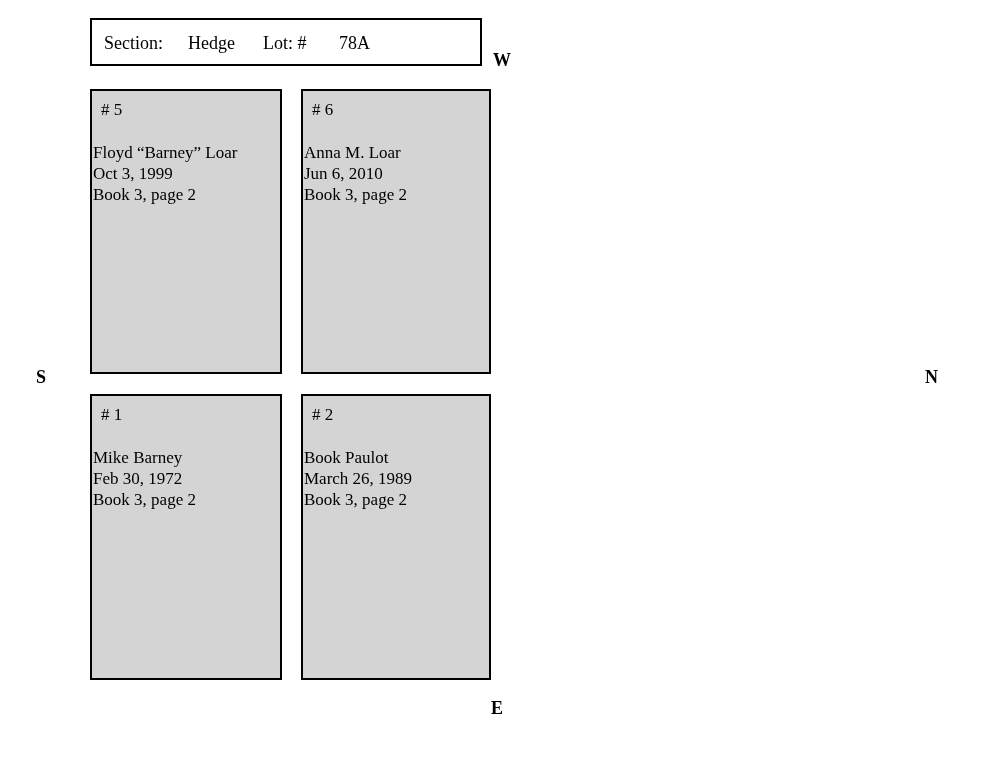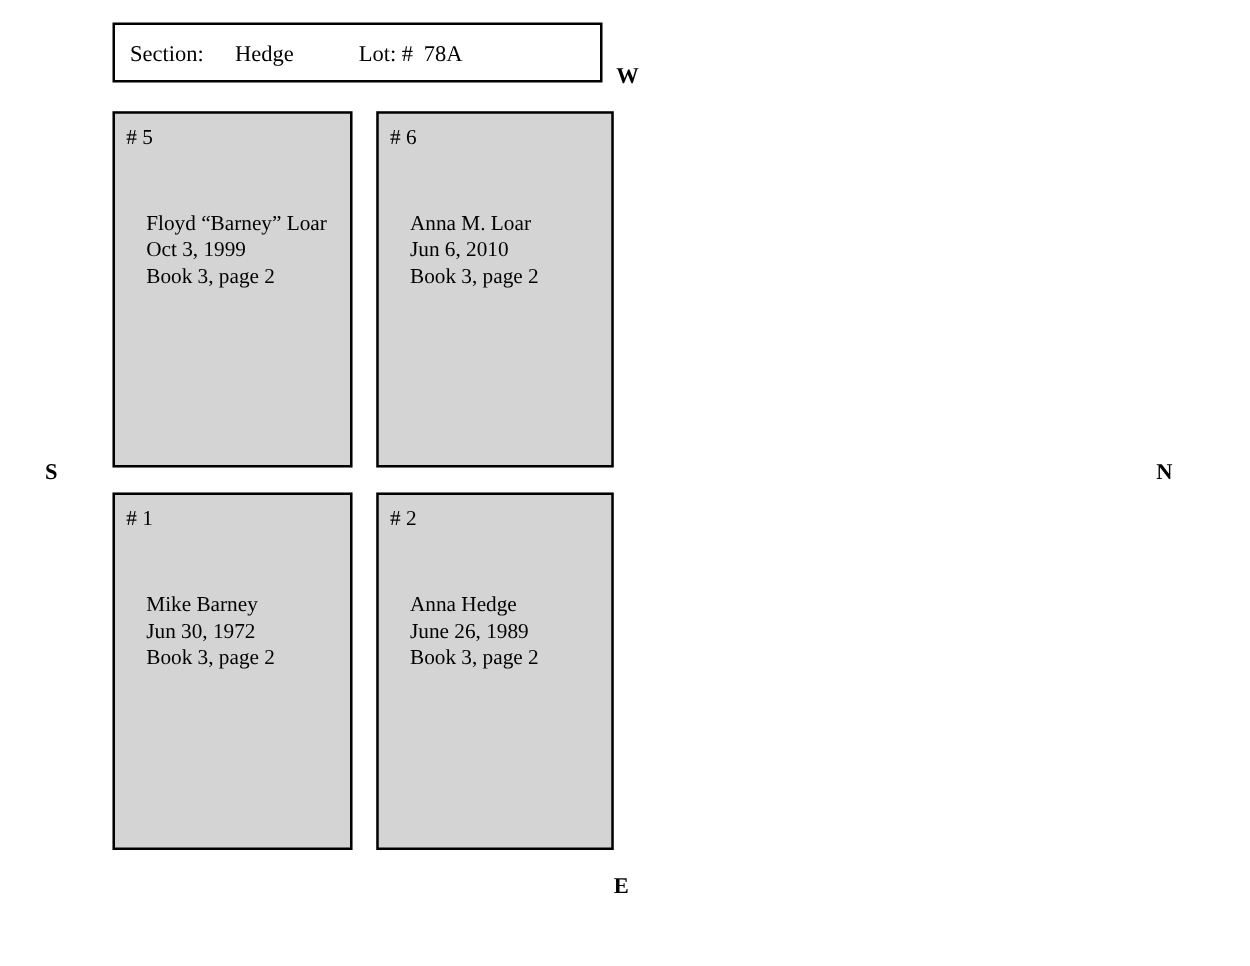--- a/index.html
+++ b/index.html
@@ -36,21 +36,21 @@
     padding-left: 28px;
   }
   .header-label {
     position: absolute;
     font-size: 18px;
     line-height: 20px;
     white-space: nowrap;
   }
   .hl-section-label { left: 12px;  top: 13px; }
   .hl-section-value { left: 96px;  top: 13px; }
-  .hl-lot-label     { left: 195px; top: 13px; font-family: Liberation Serif, serif; }
+  .hl-lot-label     { left: 171px; top: 13px; font-family: Liberation Serif, serif; }
   .hl-lot-value     { left: 247px; top: 13px; text-align: center; }
 
   .compass {
     position: absolute;
     font-size: 18px;
     font-weight: bold;
     line-height: 20px;
   }
   .compass-w { left: 493px; top: 50px; }
   .compass-n { left: 925px; top: 367px; }
@@ -71,25 +71,24 @@
   .plot-number {
     position: absolute;
     left: 9px;
     top: 9px;
     font-size: 17px;
     line-height: 20px;
     white-space: nowrap;
   }
   .plot-lines {
     position: absolute;
-    left: 25px;
+    left: 1px;
     top: 51px;
     font-size: 17px;
     line-height: 21px;
-    margin-top: 26px;
   }
   .plot-line {
     white-space: nowrap;
   }
 
   .plot-5 { left: 90px;  top: 89px;  width: 192px; height: 285px; }
   .plot-6 { left: 301px; top: 89px;  width: 190px; height: 285px; }
   .plot-1 { left: 90px;  top: 394px; width: 192px; height: 286px; }
   .plot-2 { left: 301px; top: 394px; width: 190px; height: 286px; }
 </style>
@@ -130,30 +129,30 @@
         <div class="plot-line">Book 3, page 2</div>
       </div>
     </div>
   </div>
 
   <div class="plot plot-1">
     <div class="plot-inner">
       <div class="plot-number"># 1</div>
       <div class="plot-lines">
         <div class="plot-line">Mike Barney</div>
-        <div class="plot-line">Jun 30, 1972</div>
+        <div class="plot-line">Feb 30, 1972</div>
         <div class="plot-line">Book 3, page 2</div>
       </div>
     </div>
   </div>
 
   <div class="plot plot-2">
     <div class="plot-inner">
       <div class="plot-number"># 2</div>
       <div class="plot-lines">
-        <div class="plot-line">Anna Hedge</div>
-        <div class="plot-line">June 26, 1989</div>
+        <div class="plot-line">Book Paulot</div>
+        <div class="plot-line">March 26, 1989</div>
         <div class="plot-line">Book 3, page 2</div>
       </div>
     </div>
   </div>
 
 </div>
 
 </body></html>

